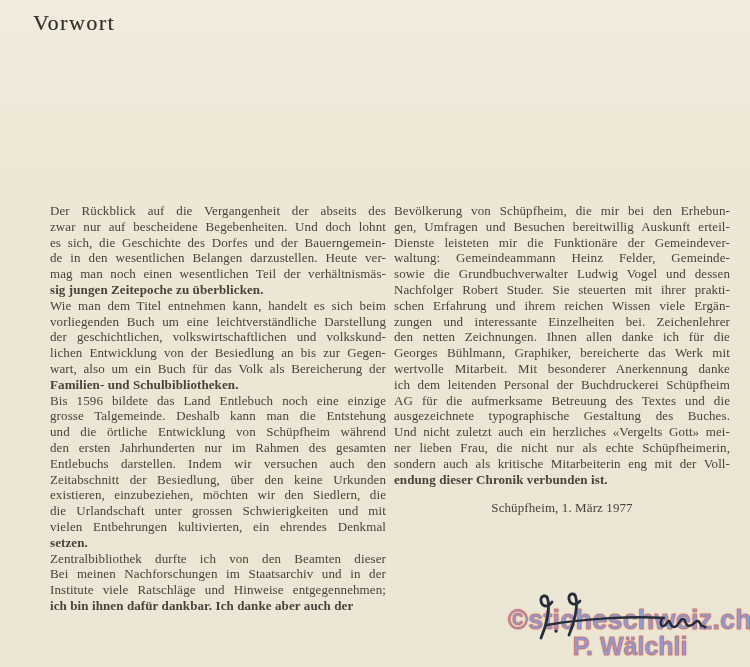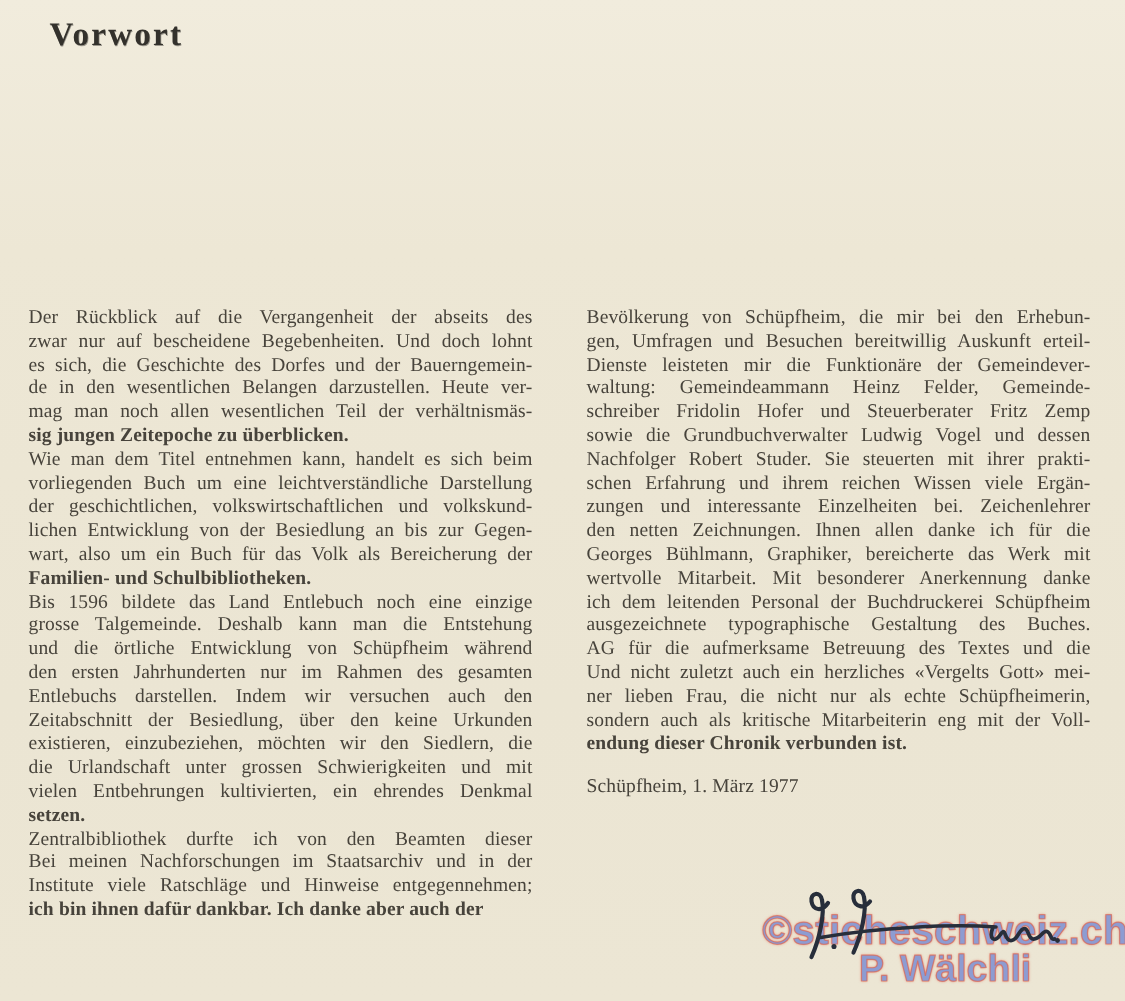--- a/index.html
+++ b/index.html
@@ -12,46 +12,46 @@
   }
   .page {
     position: absolute; inset: 0;
     background: linear-gradient(180deg, #f1ecdd 0%, #ede7d5 25%, #ebe5d3 70%, #ece6d4 100%);
   }
   .page-title {
     position: absolute;
     left: 33px; top: 10px;
     margin: 0;
     font-size: 22px;
-    font-weight: 700;
+    font-weight: 400;
     letter-spacing: 1.5px;
     color: #33312c;
     text-shadow: 0.4px 0.4px 0 rgba(51,49,44,0.45);
   }
   .columns {
     position: absolute;
-    top: 203px; left: 19px;
+    top: 203px; left: 50px;
     display: flex;
-    gap: 36px;
+    gap: 8px;
   }
   .col {
     width: 336px;
     font-size: 13px;
     line-height: 15.8px;
     color: #47433b;
     letter-spacing: 0.1px;
   }
   .line {
     text-align: justify;
     text-align-last: justify;
   }
   .line.pend { text-align-last: left; font-weight: bold; }
   .dateline {
     margin: 13px 0 0 0;
-    text-align: left;
+    text-align: center;
   }
   .signature {
     position: absolute;
     left: 531px; top: 590px;
     width: 178px; height: 56px;
     z-index: 3;
   }
   .watermark {
     position: absolute;
     right: -2px; top: 607px;
@@ -73,21 +73,21 @@
 <div class="page">
 
   <h1 class="page-title">Vorwort</h1>
 
   <div class="columns">
     <div class="col">
         <div class="line">Der Rückblick auf die Vergangenheit der abseits des</div>
         <div class="line">zwar nur auf bescheidene Begebenheiten. Und doch lohnt</div>
         <div class="line">es sich, die Geschichte des Dorfes und der Bauerngemein-</div>
         <div class="line">de in den wesentlichen Belangen darzustellen. Heute ver-</div>
-        <div class="line">mag man noch allen wesentlichen Teil der verhältnismäs-</div>
+        <div class="line">mag man noch einen wesentlichen Teil der verhältnismäs-</div>
         <div class="line pend">sig jungen Zeitepoche zu überblicken.</div>
         <div class="line">Wie man dem Titel entnehmen kann, handelt es sich beim</div>
         <div class="line">vorliegenden Buch um eine leichtverständliche Darstellung</div>
         <div class="line">der geschichtlichen, volkswirtschaftlichen und volkskund-</div>
         <div class="line">lichen Entwicklung von der Besiedlung an bis zur Gegen-</div>
         <div class="line">wart, also um ein Buch für das Volk als Bereicherung der</div>
         <div class="line pend">Familien- und Schulbibliotheken.</div>
         <div class="line">Bis 1596 bildete das Land Entlebuch noch eine einzige</div>
         <div class="line">grosse Talgemeinde. Deshalb kann man die Entstehung</div>
         <div class="line">und die örtliche Entwicklung von Schüpfheim während</div>
@@ -102,31 +102,30 @@
         <div class="line">Bei meinen Nachforschungen im Staatsarchiv und in der</div>
         <div class="line">Institute viele Ratschläge und Hinweise entgegennehmen;</div>
         <div class="line pend">ich bin ihnen dafür dankbar. Ich danke aber auch der</div>
       </div>
     <div class="col">
       <div>
           <div class="line">Bevölkerung von Schüpfheim, die mir bei den Erhebun-</div>
           <div class="line">gen, Umfragen und Besuchen bereitwillig Auskunft erteil-</div>
           <div class="line">Dienste leisteten mir die Funktionäre der Gemeindever-</div>
           <div class="line">waltung: Gemeindeammann Heinz Felder, Gemeinde-</div>
-          <div class="line">schreiber Fridolin Hofer und Steuerberater Fritz Zemp</div>
           <div class="line">sowie die Grundbuchverwalter Ludwig Vogel und dessen</div>
           <div class="line">Nachfolger Robert Studer. Sie steuerten mit ihrer prakti-</div>
           <div class="line">schen Erfahrung und ihrem reichen Wissen viele Ergän-</div>
           <div class="line">zungen und interessante Einzelheiten bei. Zeichenlehrer</div>
           <div class="line">den netten Zeichnungen. Ihnen allen danke ich für die</div>
           <div class="line">Georges Bühlmann, Graphiker, bereicherte das Werk mit</div>
           <div class="line">wertvolle Mitarbeit. Mit besonderer Anerkennung danke</div>
           <div class="line">ich dem leitenden Personal der Buchdruckerei Schüpfheim</div>
+          <div class="line">AG für die aufmerksame Betreuung des Textes und die</div>
           <div class="line">ausgezeichnete typographische Gestaltung des Buches.</div>
-          <div class="line">AG für die aufmerksame Betreuung des Textes und die</div>
           <div class="line">Und nicht zuletzt auch ein herzliches «Vergelts Gott» mei-</div>
           <div class="line">ner lieben Frau, die nicht nur als echte Schüpfheimerin,</div>
           <div class="line">sondern auch als kritische Mitarbeiterin eng mit der Voll-</div>
           <div class="line pend">endung dieser Chronik verbunden ist.</div>
         </div>
       <p class="dateline">Schüpfheim, 1. März 1977</p>
     </div>
   </div>
 
   <svg class="signature" viewBox="0 0 178 56" xmlns="http://www.w3.org/2000/svg">

